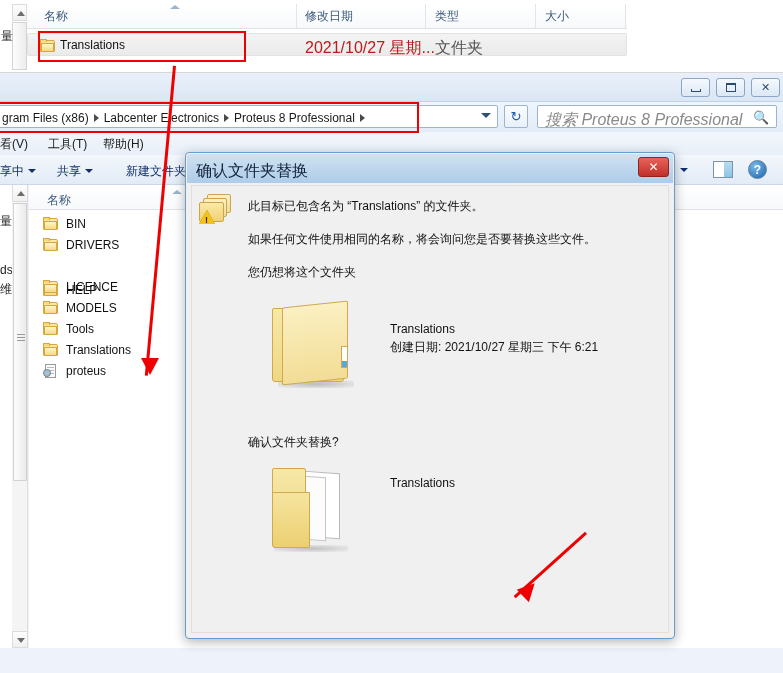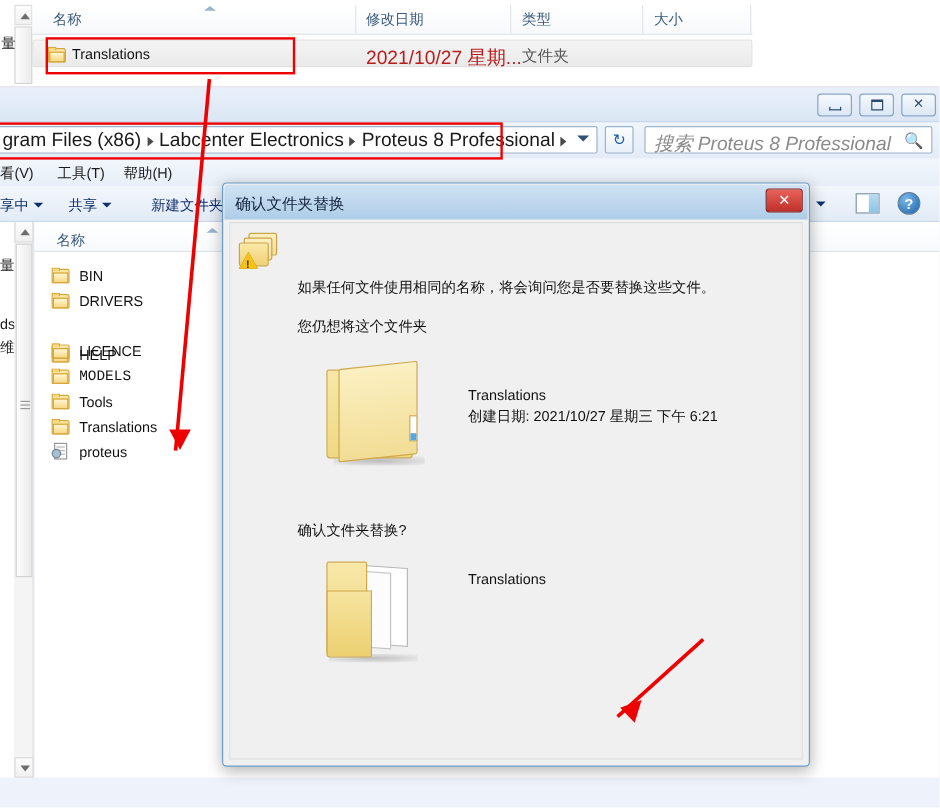--- a/index.html
+++ b/index.html
@@ -54,21 +54,21 @@
   .row-top-name {
     position: absolute; left: 60px; top: 38px;
     font-size: 12px; color: #111;
   }
   .row-top-date {
     position: absolute; left: 305px; top: 38px;
     font-size: 16px; color: #b91c1c;
   }
   .row-top-type {
     position: absolute; left: 435px; top: 38px;
-    font-size: 13px; color: #555;
+    font-size: 16px; color: #555;
   }
   
   .sb-up-top {
     position: absolute; left: 12px; top: 4px; width: 15px; height: 17px;
     background: linear-gradient(to bottom,#fdfdfd,#f0f0f0);
     border: 1px solid #dcdcdc;
   }
   .tri-up {
     position: absolute; left: 4px; top: 6px;
     width: 0; height: 0;
@@ -130,21 +130,21 @@
   }
   .addr-box {
     position: absolute; left: -6px; top: 3px; width: 504px; height: 23px;
     background: #ffffff;
     border: 1px solid #9cb4cc;
     border-radius: 2px;
   }
   .crumbs {
     position: absolute; left: 4px; top: 3px;
     display: flex; align-items: center; height: 17px;
-    font-size: 16px; color: #1a1a1a; white-space: nowrap;
+    font-size: 12px; color: #1a1a1a; white-space: nowrap;
   }
   .crumb { padding: 0 3px; }
   .crumb-sep {
     display: inline-block; width: 0; height: 0; margin: 0 2px;
     border-top: 4px solid transparent;
     border-bottom: 4px solid transparent;
     border-left: 5px solid #4a4a4a;
   }
   .addr-dropdown {
     position: absolute; right: 6px; top: 7px;
@@ -280,21 +280,21 @@
   }
   .fl-hdr-caret {
     position: absolute; left: 143px; top: 5px;
     width: 0; height: 0;
     border-left: 5px solid transparent;
     border-right: 5px solid transparent;
     border-bottom: 4px solid #9ab4cd;
   }
   .fl-row {
     position: absolute; left: 14px; height: 20px;
-    display: flex; align-items: flex-end;
+    display: flex; align-items: flex-start;
   }
   .fl-row-label {
     font-size: 12px; color: #111; margin-left: 7px; white-space: nowrap;
   }
 
   
   .ficon {
     position: relative; width: 16px; height: 14px; flex: 0 0 16px;
   }
   .ficon .back {
@@ -338,21 +338,21 @@
     border-radius: 4px;
     box-shadow: 0 3px 12px rgba(0,0,0,0.30);
   }
   .dlg-titlebar {
     position: absolute; left: 1px; top: 1px; width: 486px; height: 29px;
     background: linear-gradient(to bottom,#cfe2f3,#aecce8);
     border-radius: 3px 3px 0 0;
   }
   .dlg-title {
     position: absolute; left: 9px; top: 7px;
-    font-size: 13px; color: #11223a; white-space: nowrap;
+    font-size: 16px; color: #11223a; white-space: nowrap;
   }
   .dlg-close {
     position: absolute; right: 4px; top: 3px; width: 31px; height: 20px;
     background: linear-gradient(to bottom,#e8635a,#c0302a);
     border: 1px solid #8d2420;
     border-radius: 3px;
     display: flex; align-items: center; justify-content: center;
     color: #ffffff; font-size: 12px; font-weight: bold;
   }
   .dlg-body {
@@ -617,21 +617,21 @@
           <span class="fl-row-label">HELP</span>
         </div>
         <div class="fl-row" style="top:95px;">
           <span class="ficon">
             <span class="back"></span>
               <span class="tab"></span>
               <span class="front"></span>
             </span>
           <span class="fl-row-label">LICENCE</span>
         </div>
-        <div class="fl-row" style="top:116px;font-family:Liberation Mono, monospace;">
+        <div class="fl-row" style="top:116px;">
           <span class="ficon">
             <span class="back"></span>
               <span class="tab"></span>
               <span class="front"></span>
             </span>
           <span class="fl-row-label">MODELS</span>
         </div>
         <div class="fl-row" style="top:137px;">
           <span class="ficon">
             <span class="back"></span>
@@ -673,20 +673,21 @@
     <div class="dlg-body">
 
       <div class="warn-icon">
         <span class="fb2"></span>
           <span class="fb1"></span>
           <span class="fb0"></span>
         <span class="tri"></span>
           <span class="bang">!</span>
       </div>
 
+      <div class="msg" style="left:56px; top:12px;">此目标已包含名为 “Translations” 的文件夹。</div>
       <div class="msg" style="left:56px; top:45px;">如果任何文件使用相同的名称，将会询问您是否要替换这些文件。</div>
       <div class="msg" style="left:56px; top:78px;">您仍想将这个文件夹</div>
 
       <div class="entry-folder-big bigf" style="left:68px; top:110px;">
         <span class="shadow"></span>
         <span class="body"></span>
         <span class="flapopen"></span>
         <span class="notch"></span>
         <span class="notch-blue"></span>
       </div>

